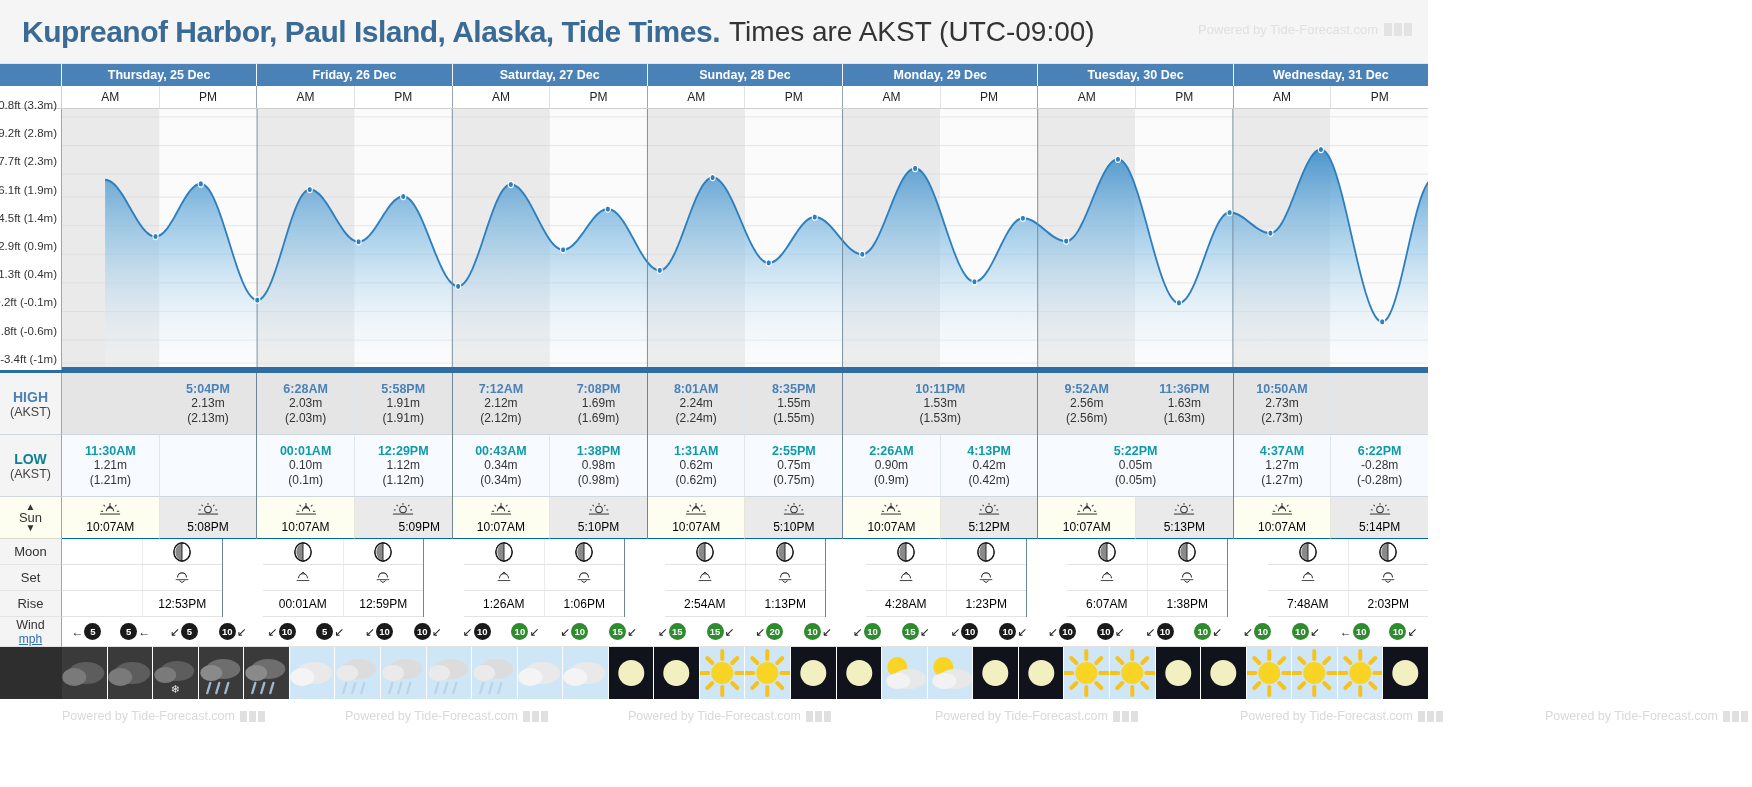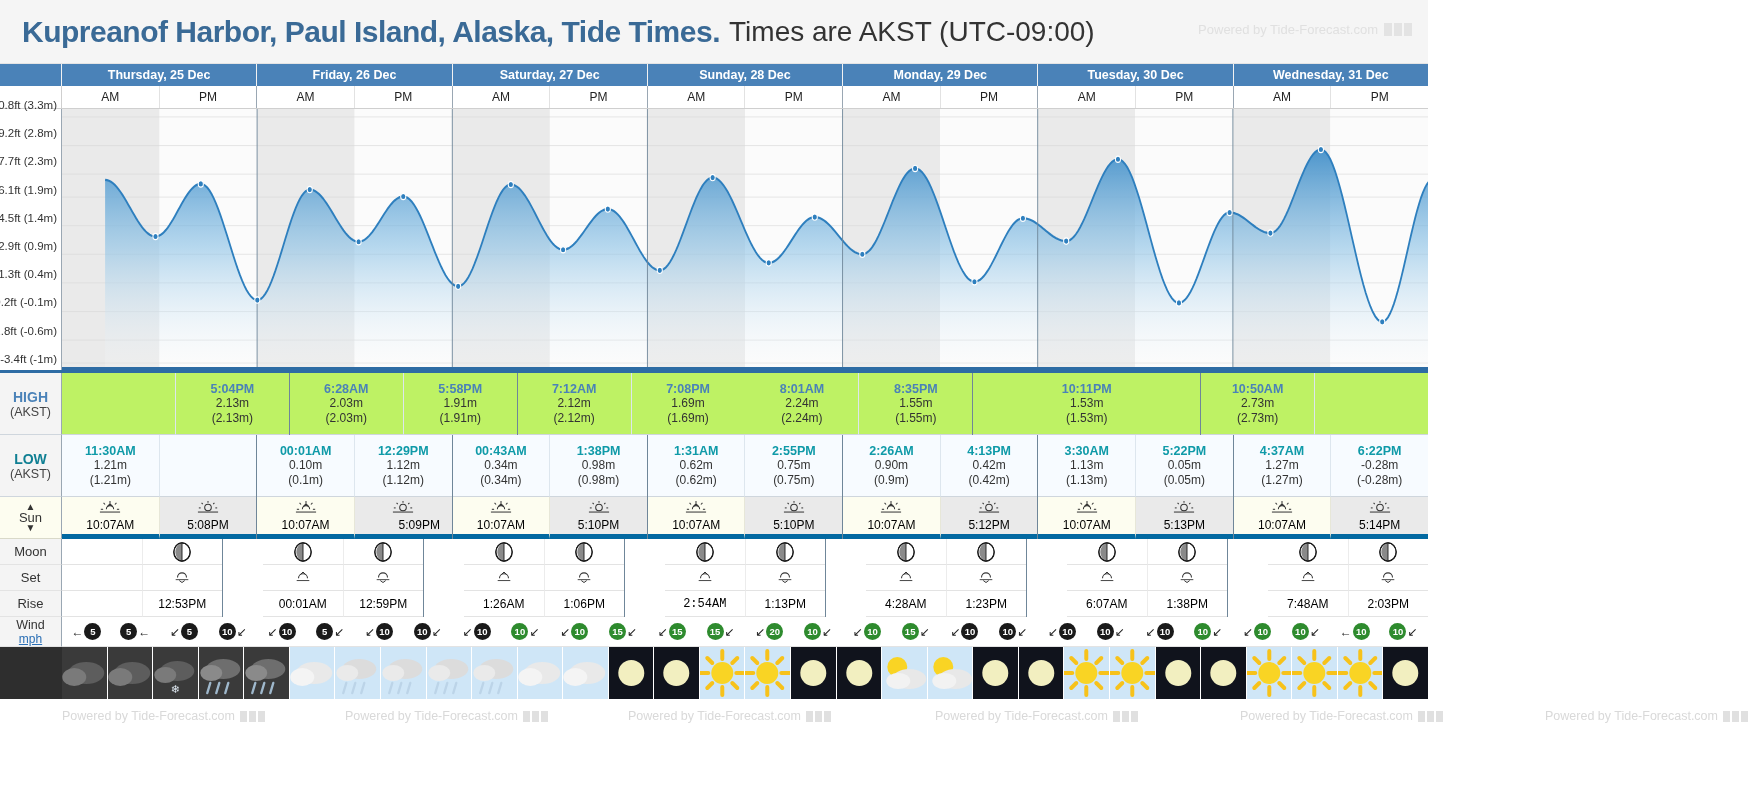--- a/index.html
+++ b/index.html
@@ -73,38 +73,38 @@
   .rowlabel small { font-weight:normal; font-size:12.5px; color:#444; }
   .high .rowlabel { color:#4a82b8; }
   .low  .rowlabel { color:#0f7f93; }
   .tide-days { flex:1 1 0; display:flex; }
   .tide-day { flex:1 1 0; display:flex; border-right:1px solid #6f8699; }
   .tide-day:last-child { border-right:none; }
   .tide-cell { flex:1 1 0; display:flex; flex-direction:column; align-items:center;
                justify-content:center; border-right:1px solid #dde6ee;
                border-bottom:1px solid #cfd6dd; padding:4px 0; min-height:62px; }
   .tide-cell:last-child { border-right:none; }
-  .high .tide-cell { background:#bef264; }
+  .high .tide-cell { background:#e5e5e5; }
   .low  .tide-cell { background:#f7fbff; }
   .t-time { font-weight:bold; font-size:12.5px; }
   .high .t-time { color:#4a82b8; }
   .low  .t-time { color:#0f9aa8; }
   .t-v1, .t-v2 { color:#333; font-size:12px; line-height:1.25; }
   .high-sep { border-top:3px solid #2e6ca4; }
 
   
   .sunrow { display:flex; font-size:12px; background:#fdfdf0; }
   .sunrow .rowlabel { width:62px; flex:0 0 62px; background:#fdfdf0;
       display:flex; flex-direction:column; align-items:center; justify-content:center;
       border-right:1px solid #9aa7b3; border-bottom:1px solid #d9d9c9; font-size:13px; color:#333;}
   .sun-days { flex:1 1 0; display:flex; }
   .sun-day { flex:1 1 0; display:flex; border-right:1px solid #6f8699; }
   .sun-day:last-child { border-right:none; }
   .sun-cell { flex:1 1 0; display:flex; flex-direction:column; align-items:center;
-    justify-content:center; border-right:1px solid #e7e7d8; border-bottom:5px solid #0369a1;
+    justify-content:center; border-right:1px solid #e7e7d8; border-bottom:1px solid #0369a1;
     min-height:42px; gap:1px; }
   .sun-cell.pm { background:#eaeaea; }
   .sun-cell:last-child { border-right:none; }
   .arrows { display:flex; flex-direction:column; line-height:0.62; font-size:10px; color:#333; }
 
   
   .moonrow { display:flex; font-size:12px; background:#fff; }
   .moonrow .rowlabel { width:62px; flex:0 0 62px; background:#f4f4f4;
       display:flex; align-items:center; justify-content:center;
       border-right:1px solid #9aa7b3; border-bottom:1px solid #e3e3e3; font-size:13px; color:#333;}
@@ -349,20 +349,32 @@
         </div>
         <div class="tide-day">
           <div class="tide-cell">
             <div class="t-time">10:11PM</div>
             <div class="t-v1">1.53m</div>
             <div class="t-v2">(1.53m)</div>
           </div>
         </div>
         <div class="tide-day">
           <div class="tide-cell">
+            <div class="t-time">9:52AM</div>
+            <div class="t-v1">2.56m</div>
+            <div class="t-v2">(2.56m)</div>
+          </div>
+          <div class="tide-cell">
+            <div class="t-time">11:36PM</div>
+            <div class="t-v1">1.63m</div>
+            <div class="t-v2">(1.63m)</div>
+          </div>
+        </div>
+        <div class="tide-day">
+          <div class="tide-cell">
             <div class="t-time">10:50AM</div>
             <div class="t-v1">2.73m</div>
             <div class="t-v2">(2.73m)</div>
           </div>
           <div class="tide-cell"></div>
         </div>
       </div>
   </div>
 
   <div class="tiderow low">
@@ -421,25 +433,20 @@
             <div class="t-v1">0.90m</div>
             <div class="t-v2">(0.9m)</div>
           </div>
           <div class="tide-cell">
             <div class="t-time">4:13PM</div>
             <div class="t-v1">0.42m</div>
             <div class="t-v2">(0.42m)</div>
           </div>
         </div>
         <div class="tide-day">
-          <div class="tide-cell">
-            <div class="t-time">3:30AM</div>
-            <div class="t-v1">1.13m</div>
-            <div class="t-v2">(1.13m)</div>
-          </div>
           <div class="tide-cell">
             <div class="t-time">5:22PM</div>
             <div class="t-v1">0.05m</div>
             <div class="t-v2">(0.05m)</div>
           </div>
         </div>
         <div class="tide-day">
           <div class="tide-cell">
             <div class="t-time">4:37AM</div>
             <div class="t-v1">1.27m</div>
@@ -964,21 +971,21 @@
         <div class="moon-day">
           <div class="moon-cell">
             <span style="font-size: 12px;">1:26AM</span>
           </div>
           <div class="moon-cell">
             <span style="font-size: 12px;">1:06PM</span>
           </div>
         </div>
         <div class="moon-day">
           <div class="moon-cell">
-            <span style="font-size: 12px; font-family: Liberation Mono, monospace;">2:54AM</span>
+            <span style="font-size: 12px;">2:54AM</span>
           </div>
           <div class="moon-cell">
             <span style="font-size: 12px;">1:13PM</span>
           </div>
         </div>
         <div class="moon-day">
           <div class="moon-cell">
             <span style="font-size: 12px;">4:28AM</span>
           </div>
           <div class="moon-cell">

